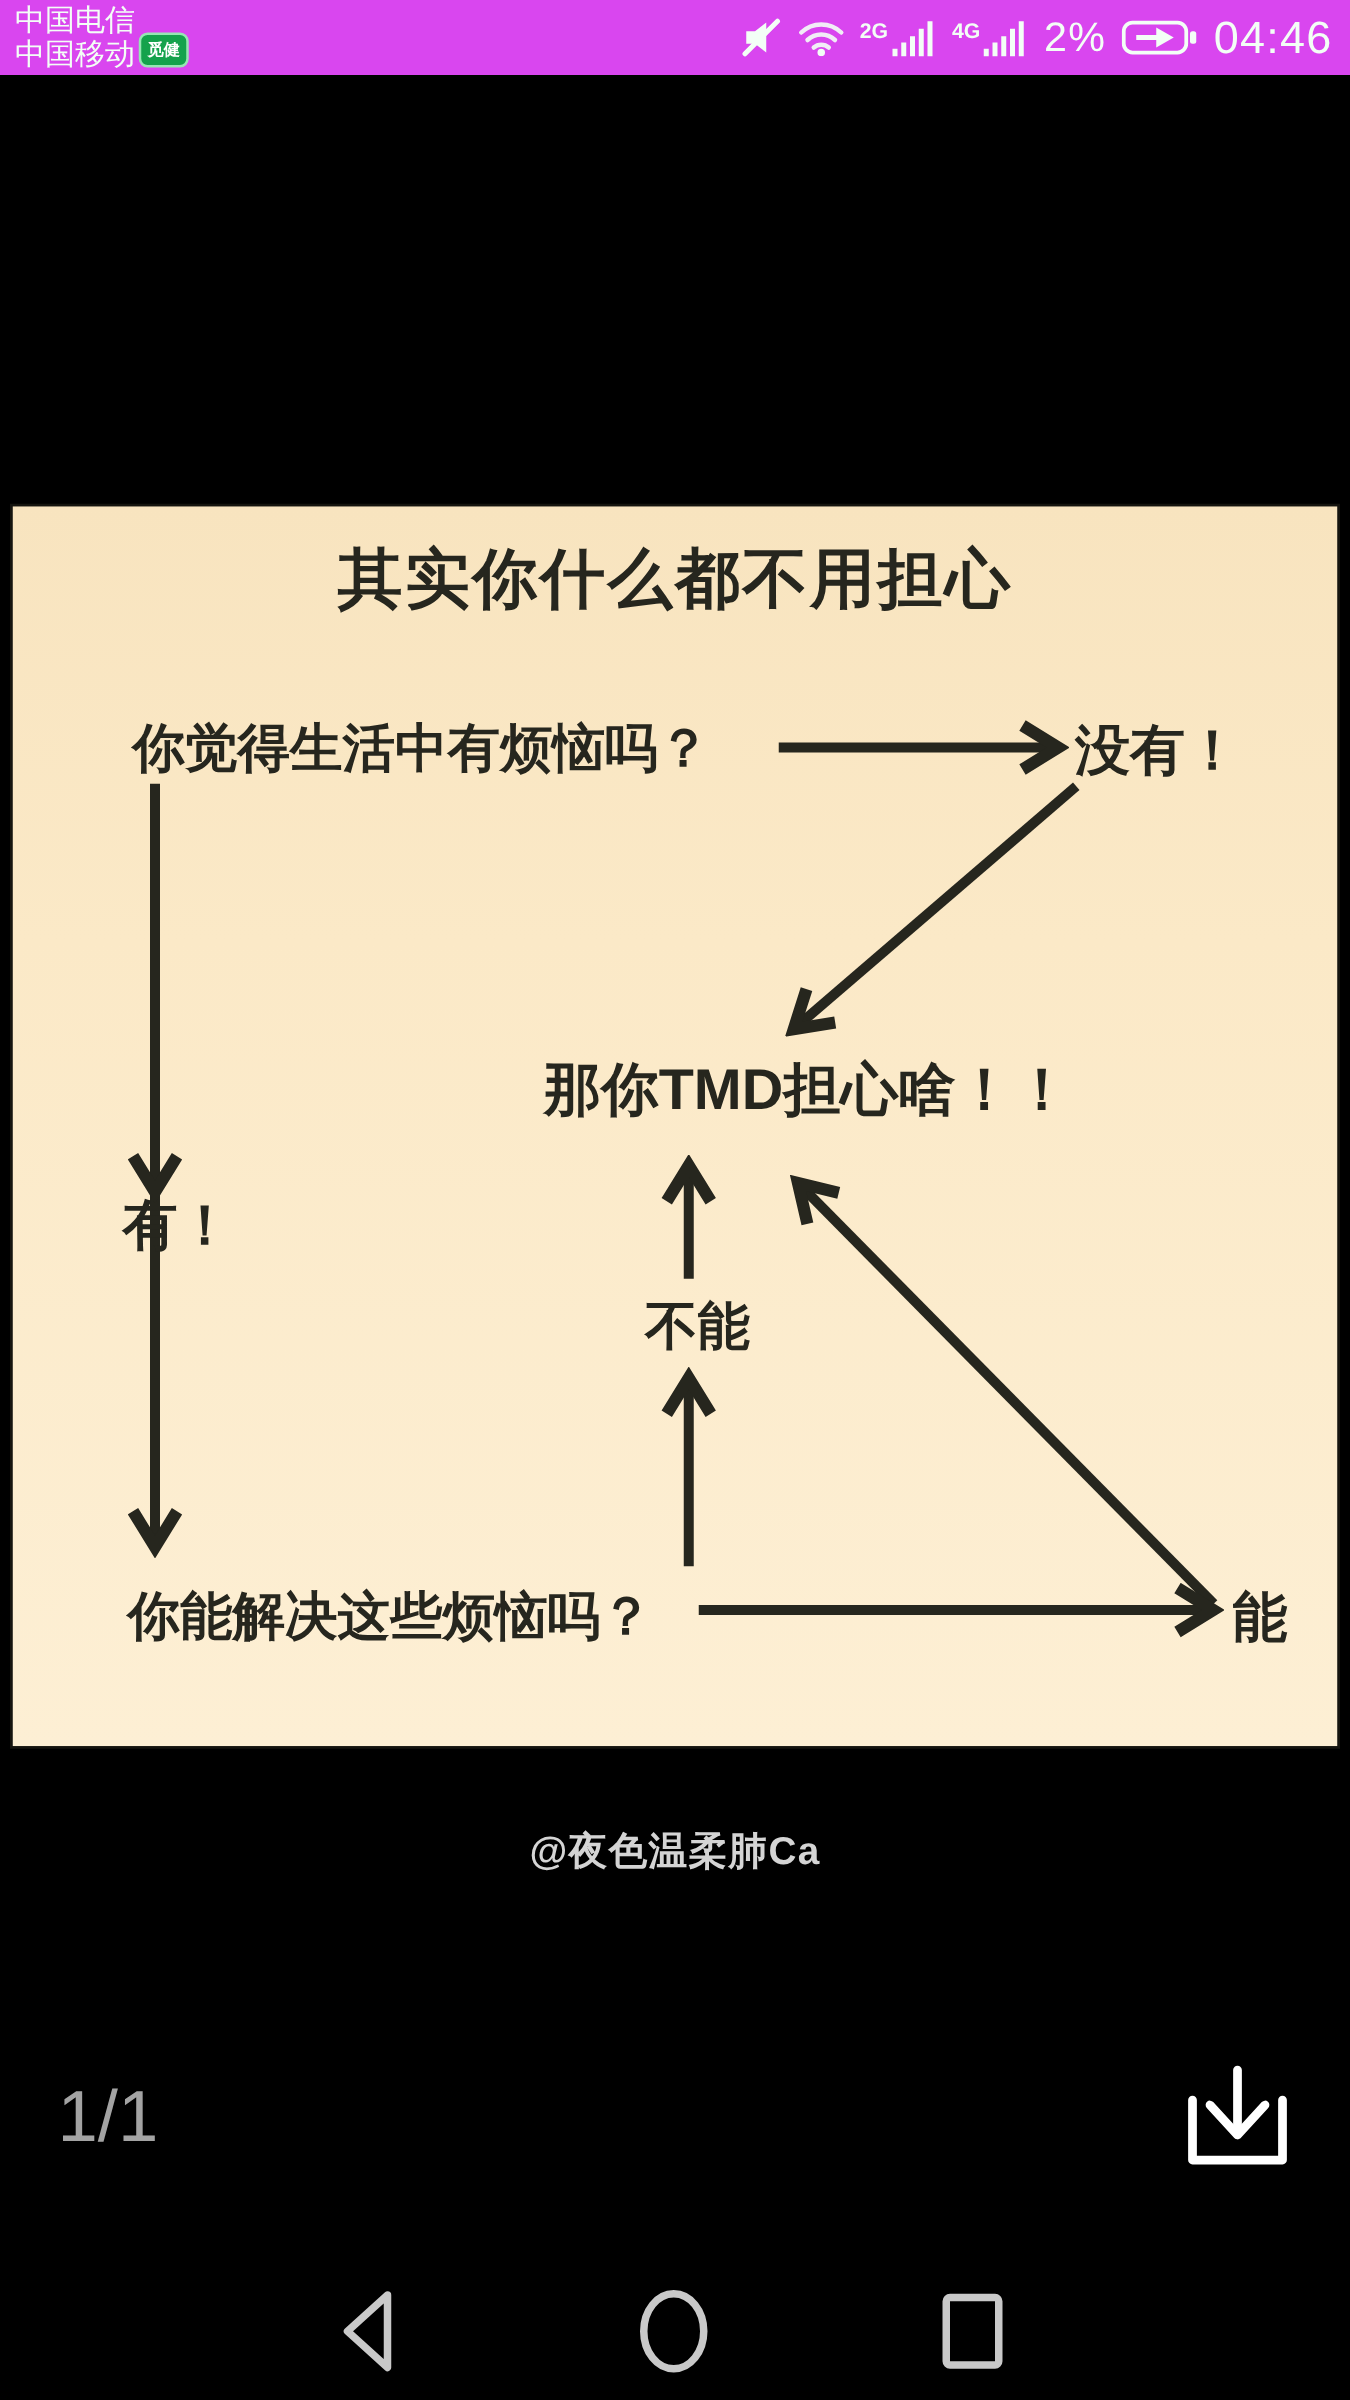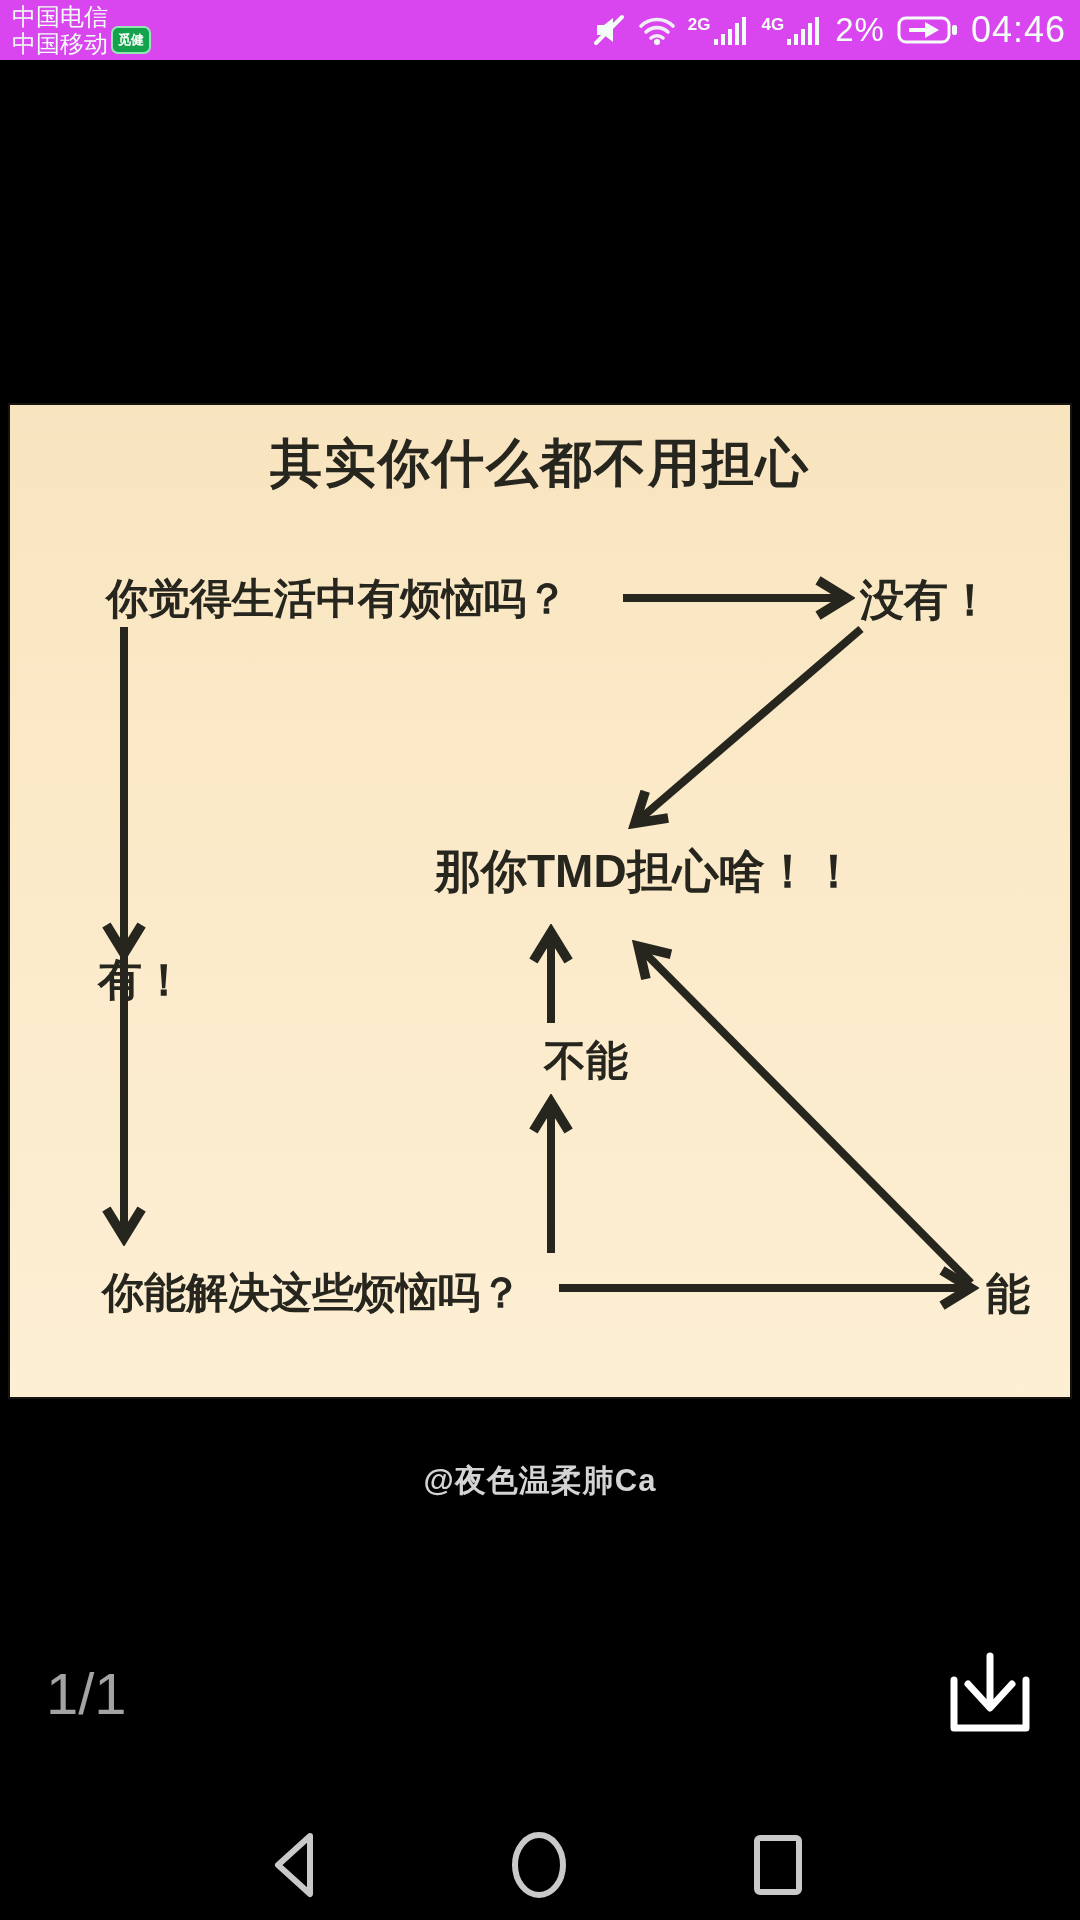--- a/index.html
+++ b/index.html
@@ -25,21 +25,21 @@
   
   .meme{position:absolute;left:8px;top:403px;width:1064px;height:996px;
         background:linear-gradient(180deg,#f8e4bf 0%,#fbe9c7 35%,#fdefd4 100%);
         border:2px solid #15140f;box-sizing:border-box;}
   .meme .txt{position:absolute;color:#26261e;font-weight:700;white-space:nowrap;}
   .meme-title{width:100%;text-align:center;top:24px;font-size:52px;letter-spacing:2px;}
   .q1{left:96px;top:166px;font-size:42px;}
   .no{left:850px;top:166px;font-size:44px;}
   .tmd{left:425px;top:436px;font-size:46px;}
   .yes{left:88px;top:546px;font-size:44px;}
-  .cannot{left:534px;top:628px;font-size:42px;}
+  .cannot{left:506px;top:628px;font-size:42px;}
   .q2{left:92px;top:860px;font-size:42px;}
   .can{left:976px;top:860px;font-size:44px;}
   .flow{position:absolute;left:0;top:0;}
 
   
   .credit{position:absolute;top:1460px;left:0;width:1080px;text-align:center;
           color:#d4d4d4;font-size:31px;font-weight:600;letter-spacing:1px;}
   .page-indicator{position:absolute;left:46px;top:1660px;color:#a3a3a3;
                   font-size:58px;font-weight:400;}
   .download-btn{position:absolute;left:938px;top:1644px;width:104px;height:104px;

